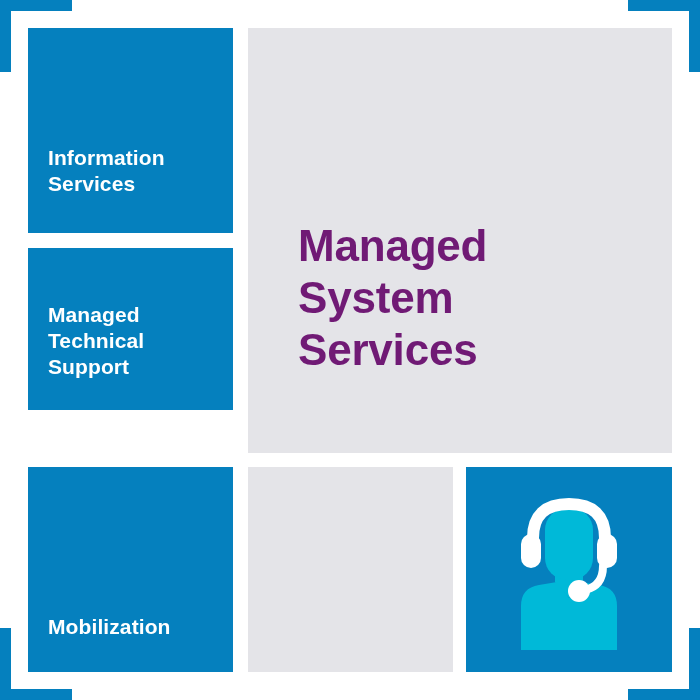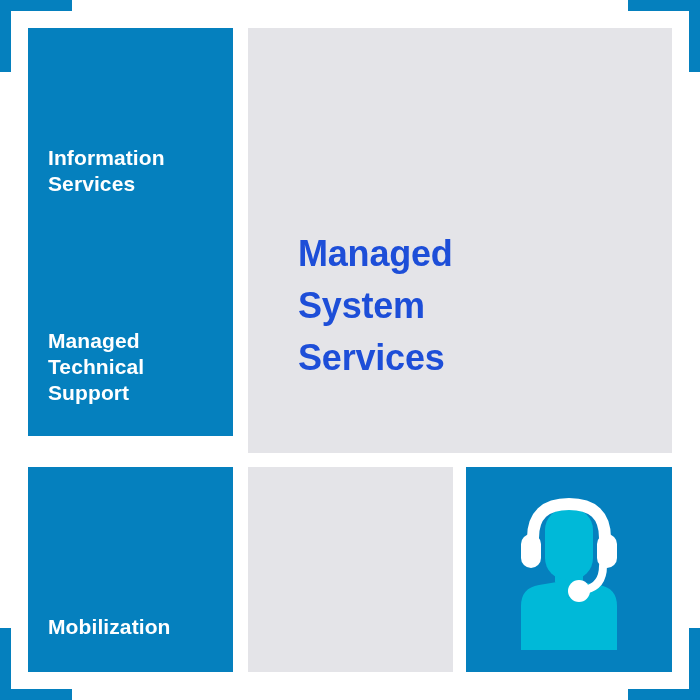--- a/index.html
+++ b/index.html
@@ -69,21 +69,21 @@
     letter-spacing: 0.1px;
   }
 
   
   #tile-information-services {
     left: 28px;  top: 28px;   width: 205px; height: 205px;
   }
   #tile-information-services .tile-label { bottom: 36px; }
 
   #tile-managed-technical-support {
-    left: 28px;  top: 231px;  width: 205px; height: 205px;
+    left: 28px;  top: 248px;  width: 205px; height: 162px;
   }
   #tile-managed-technical-support .tile-label { bottom: 30px; }
 
   #tile-mobilization {
     left: 28px;  top: 467px;  width: 205px; height: 205px; padding-left: 19px;
   }
   #tile-mobilization .tile-label { bottom: 32px; }
 
   #tile-managed-system-services {
     left: 248px; top: 28px;   width: 424px; height: 425px;
@@ -94,24 +94,24 @@
   }
 
   #tile-support-icon {
     left: 466px; top: 467px;  width: 206px; height: 205px;
   }
 
   
   .headline {
     position: absolute;
     left: 50px;
-    top: 200px;
-    color: #1d4ed8;
+    top: 192px;
+    color: #701a75;
     font-weight: bold;
-    font-size: 36px;
+    font-size: 44px;
     line-height: 52px;
     letter-spacing: -0.2px;
     white-space: pre-line;
   }
 
   
   .agent-icon {
     position: absolute;
     left: 50%;
     top: 50%;

